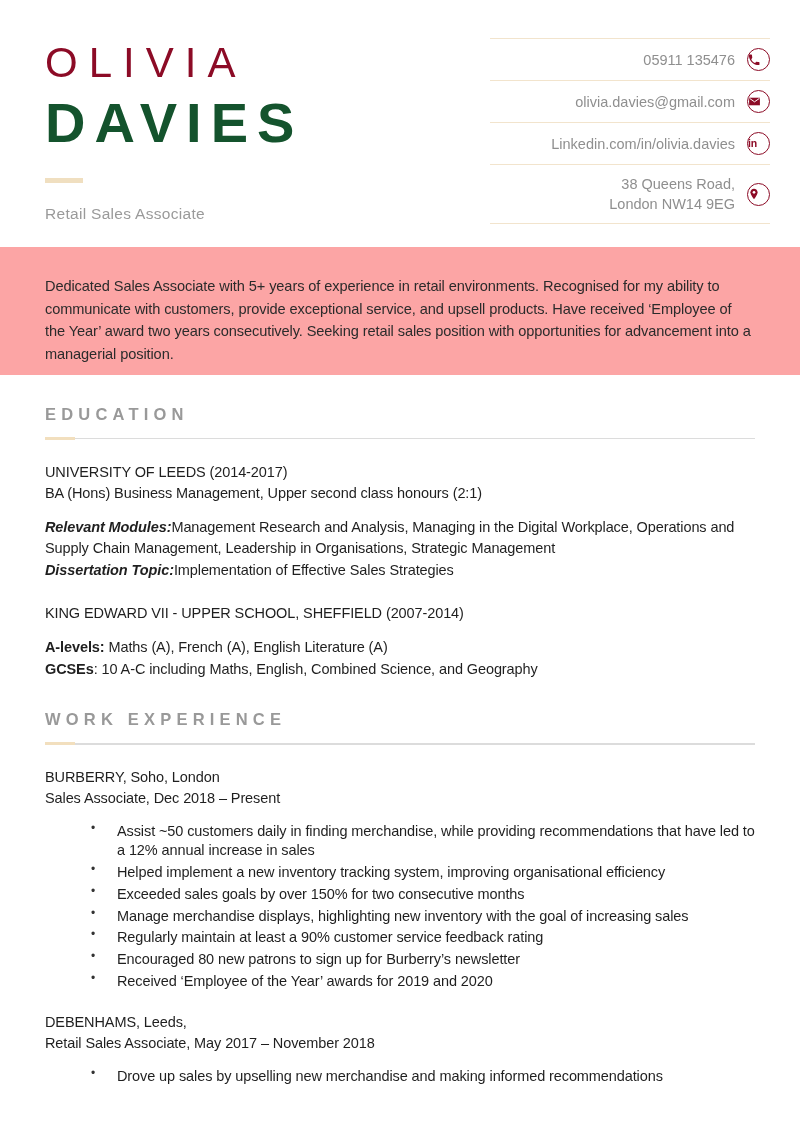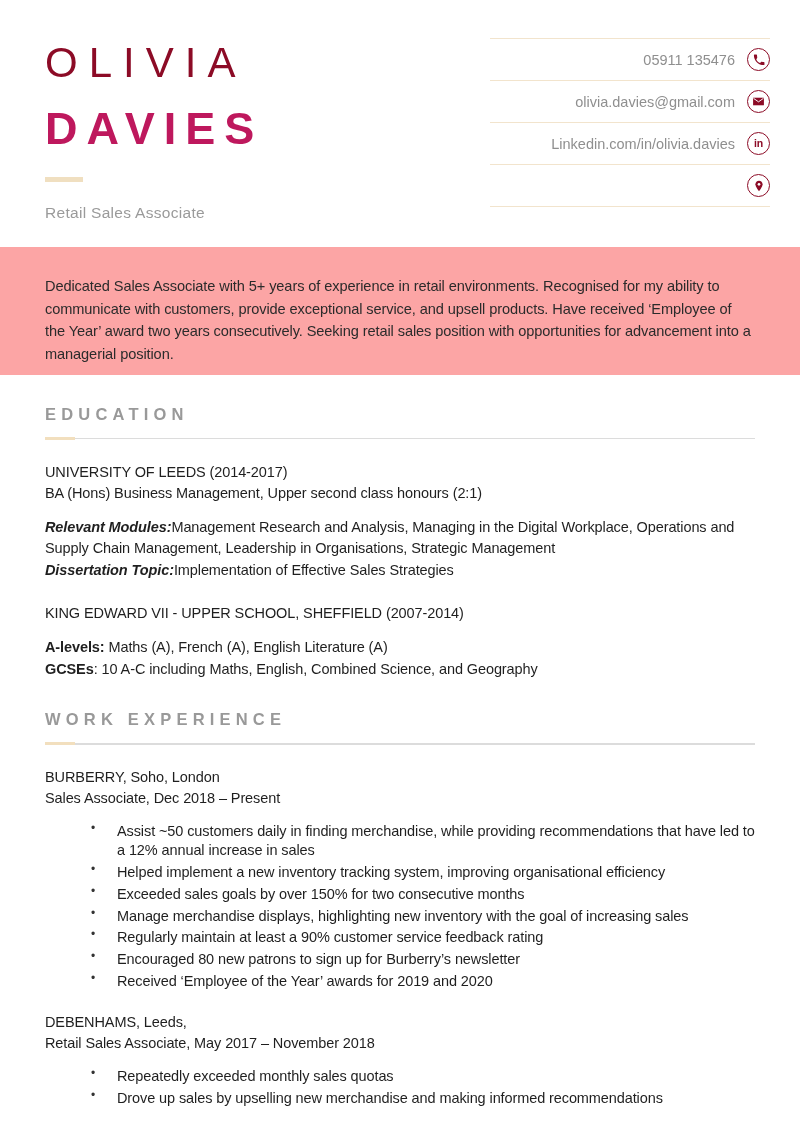--- a/index.html
+++ b/index.html
@@ -36,27 +36,27 @@
   .name-first {
     font-size: 42px;
     font-weight: 400;
     color: #8c0b26;
     letter-spacing: 11px;
     line-height: 1.18;
     white-space: nowrap;
   }
 
   .name-last {
-    font-size: 45px;
+    font-size: 56px;
     font-weight: 700;
-    color: #be185d;
+    color: #14532d;
     letter-spacing: 9px;
     line-height: 1.18;
     white-space: nowrap;
-    margin-top: 14px;
+    margin-top: 2px;
   }
 
   .accent-bar {
     width: 38px;
     height: 5px;
     background: #f0dfc0;
     margin-top: 22px;
   }
 
   .job-title {
@@ -96,21 +96,20 @@
   }
 
   .icon-circle {
     width: 23px;
     height: 23px;
     min-width: 23px;
     border-radius: 50%;
     border: 1.6px solid #8c0b26;
     display: flex;
     align-items: center;
-    justify-content: center;
   }
   .icon-circle svg { display: block; }
   .icon-circle .intext {
     font-size: 10.5px;
     font-weight: 700;
     color: #8c0b26;
     line-height: 1;
     letter-spacing: -0.2px;
   }
 
@@ -249,20 +248,22 @@
       </div>
 
       <div class="contact-row">
         <div class="contact-text">Linkedin.com/in/olivia.davies</div>
         <div class="icon-circle">
           <span class="intext">in</span>
         </div>
       </div>
 
       <div class="contact-row">
+        <div class="contact-text">38 Queens Road,
+London NW14 9EG</div>
         <div class="icon-circle">
           <svg width="12" height="12" viewBox="0 0 24 24" fill="#8c0b26">
             <path d="M12 1.5c-4 0-7.2 3.2-7.2 7.2 0 5.4 7.2 13.8 7.2 13.8s7.2-8.4 7.2-13.8c0-4-3.2-7.2-7.2-7.2z"></path>
             <circle cx="12" cy="8.7" r="2.7" fill="#ffffff"></circle>
           </svg>
         </div>
       </div>
 
     </div>
   </div>
@@ -324,20 +325,19 @@
           <li>Regularly maintain at least a 90% customer service feedback rating</li>
           <li>Encouraged 80 new patrons to sign up for Burberry’s newsletter</li>
           <li>Received ‘Employee of the Year’ awards for 2019 and 2020</li>
         </ul>
       </div>
 
       <div class="entry tight">
         <div class="entry-org">DEBENHAMS, Leeds,</div>
         <div class="entry-sub italic">Retail Sales Associate, May 2017 – November 2018</div>
         <ul class="bullets">
-          <li>Repeatedly exceeded monthly sales quotas</li>
           <li>Drove up sales by upselling new merchandise and making informed recommendations</li>
         </ul>
       </div>
     </div>
 
   </div>
 </div>
 
 </body></html>

